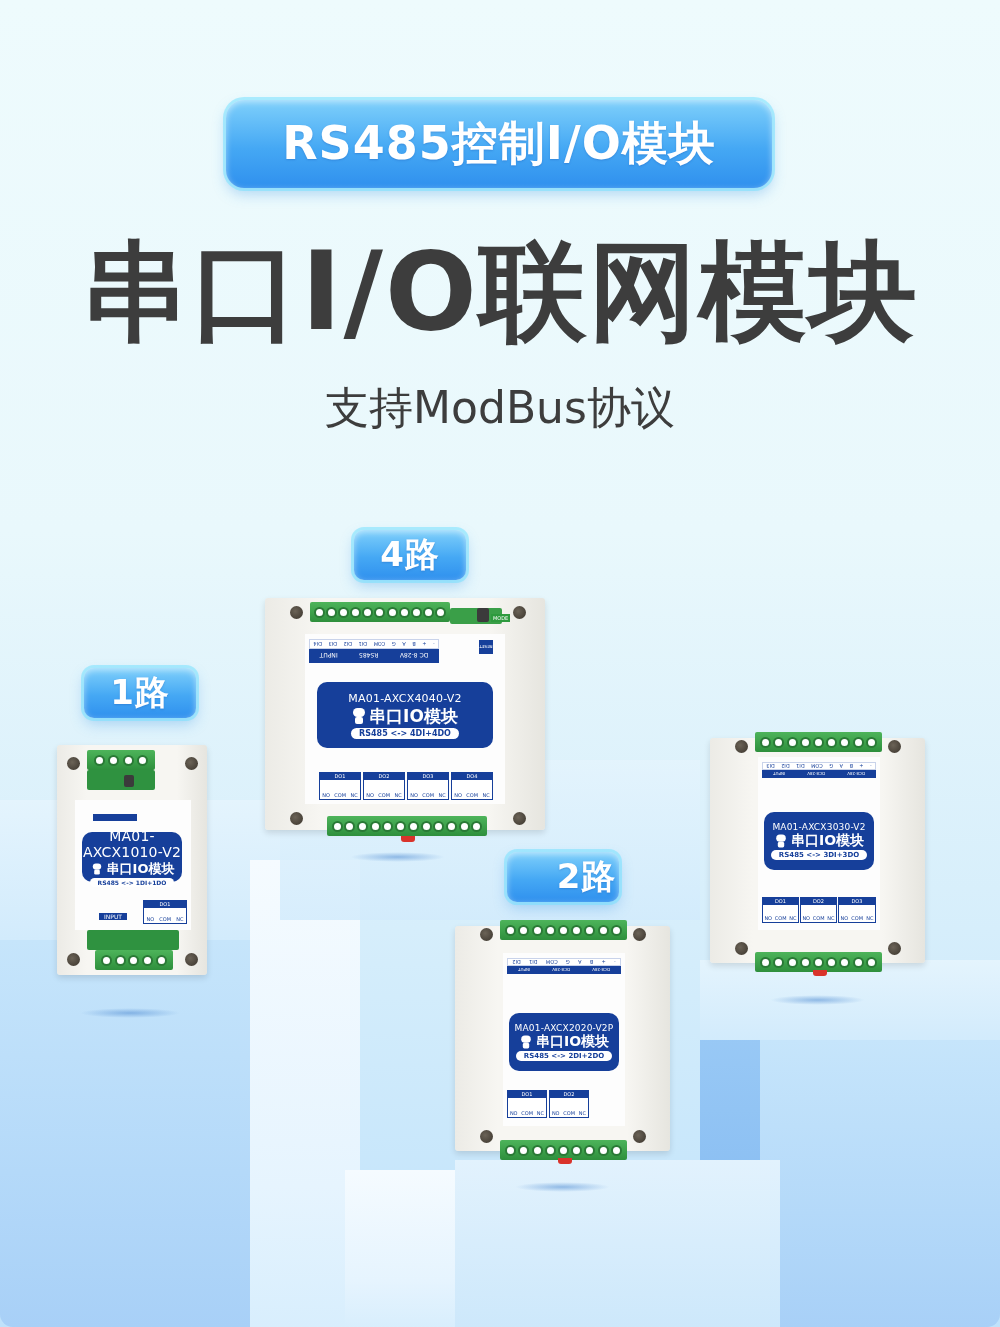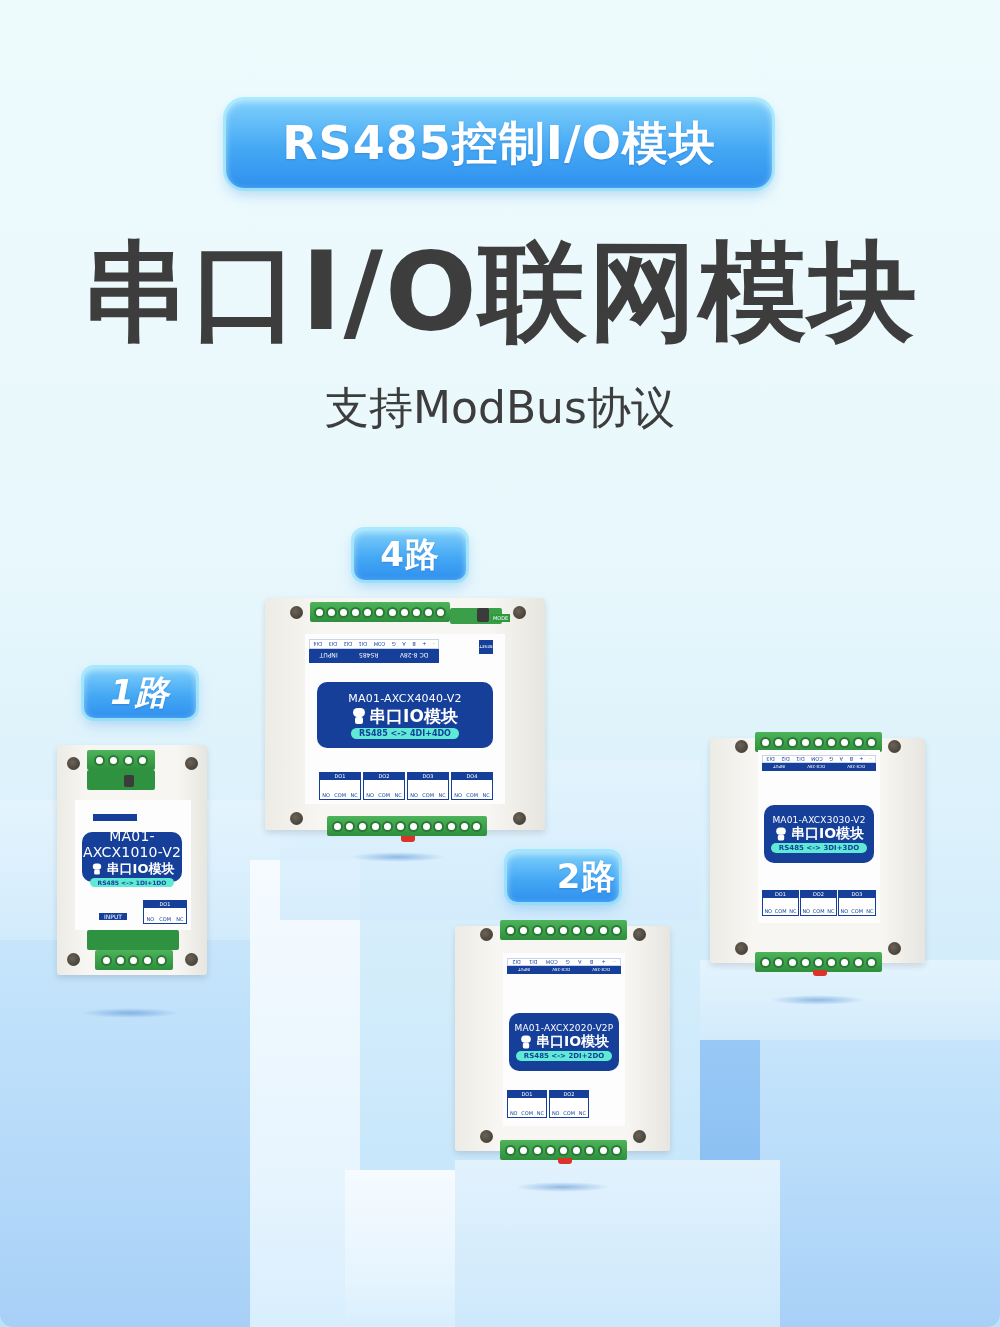--- a/index.html
+++ b/index.html
@@ -50,21 +50,21 @@
     display: flex; align-items: center; justify-content: space-evenly; padding: 0 3px;
   }
   .terminal i { display: block; width: 11px; height: 11px; border-radius: 50%; background: #fff; border: 2px solid #2a7a36; }
   .label-panel { position: absolute; background: #fdfdfd; }
   .badge {
     position: absolute; background: #163f9a; border-radius: 10px; color: #fff; text-align: center;
     display: flex; flex-direction: column; align-items: center; justify-content: center;
   }
   .badge .model { font-size: 11px; letter-spacing: 0.2px; }
   .badge .name { font-weight: bold; display: flex; align-items: center; gap: 3px; }
-  .badge .spec { background: #5eead4; color: #163f9a; border-radius: 8px; font-weight: bold; padding: 1px 8px; }
+  .badge .spec { background: #ffffff; color: #163f9a; border-radius: 8px; font-weight: bold; padding: 1px 8px; }
   .robot { display: inline-block; width: 14px; height: 16px; position: relative; }
   .robot:before { content: ""; position: absolute; left: 1px; top: 0; width: 12px; height: 9px; border-radius: 5px; background: #fff; }
   .robot:after { content: ""; position: absolute; left: 3px; top: 9px; width: 8px; height: 7px; border-radius: 2px; background: #fff; }
   .strip { position: absolute; background: #163f9a; color: #fff; font-size: 6px; display: flex; align-items: center; justify-content: space-around; }
   .pinrow { position: absolute; display: flex; justify-content: space-around; font-size: 5px; color: #163f9a; border: 1px solid #c9d3ea; background: #fff; align-items: center; }
   .relay { position: absolute; border: 1px solid #163f9a; background: #fff; }
   .relay .rh { background: #163f9a; color: #fff; font-size: 5px; text-align: center; height: 7px; line-height: 7px; }
   .relay .rb { font-size: 5px; color: #163f9a; display: flex; justify-content: space-around; position: absolute; bottom: 1px; left: 0; right: 0; }
   .shadow { position: absolute; height: 10px; border-radius: 50%; background: radial-gradient(ellipse, rgba(80,140,210,0.55), rgba(80,140,210,0) 70%); }
   .redtab { position: absolute; width: 14px; height: 6px; background: #d9332b; border-radius: 0 0 3px 3px; }
@@ -84,21 +84,21 @@
   <div class="block b-face" style="left:760px;top:1040px;width:240px;height:287px;"></div>
   <div class="block b-top" style="left:700px;top:960px;width:300px;height:80px;"></div>
   <div class="block b-light" style="left:345px;top:1170px;width:110px;height:157px;"></div>
   <div class="block b-face" style="left:455px;top:1160px;width:325px;height:167px;background:linear-gradient(180deg,#e2f2fd,#cde8fb);"></div>
 
   <div class="pill top-pill">RS485控制I/O模块</div>
   <div class="headline">串口I/O联网模块</div>
   <div class="subline">支持ModBus协议</div>
 
   <div class="pill chan" style="left:354px;top:530px;width:112px;">4路</div>
-  <div class="pill chan" style="left:84px;top:668px;width:112px;font-style:italic;">1路</div>
+  <div class="pill chan" style="left:84px;top:668px;width:112px;">1路</div>
   <div class="pill chan" style="left:507px;top:852px;width:112px;padding-left:47px;">2路</div>
 
   <div class="device" style="left:57px;top:745px;width:155px;height:235px;">
     <div class="housing" style="left:0;top:0;width:150px;height:230px;"></div>
     <div class="terminal" style="left:30px;top:5px;width:68px;height:20px;">
         <i></i>
         <i></i>
         <i></i>
         <i></i>
       </div>
@@ -247,21 +247,21 @@
         <i></i>
         <i></i>
         <i></i>
         <i></i>
         <i></i>
         <i></i>
         <i></i>
         <i></i>
         <i></i>
       </div>
-    <div class="label-panel" style="left:48px;top:20px;width:122px;height:173px;">
+    <div class="label-panel" style="left:48px;top:27px;width:122px;height:173px;">
       <div class="pinrow" style="left:4px;top:5px;width:114px;height:8px;transform:rotate(180deg);">
         <span>-</span>
           <span>+</span>
           <span>B</span>
           <span>A</span>
           <span>G</span>
           <span>COM</span>
           <span>DI1</span>
           <span>DI2</span>
           <span>DI3</span>

